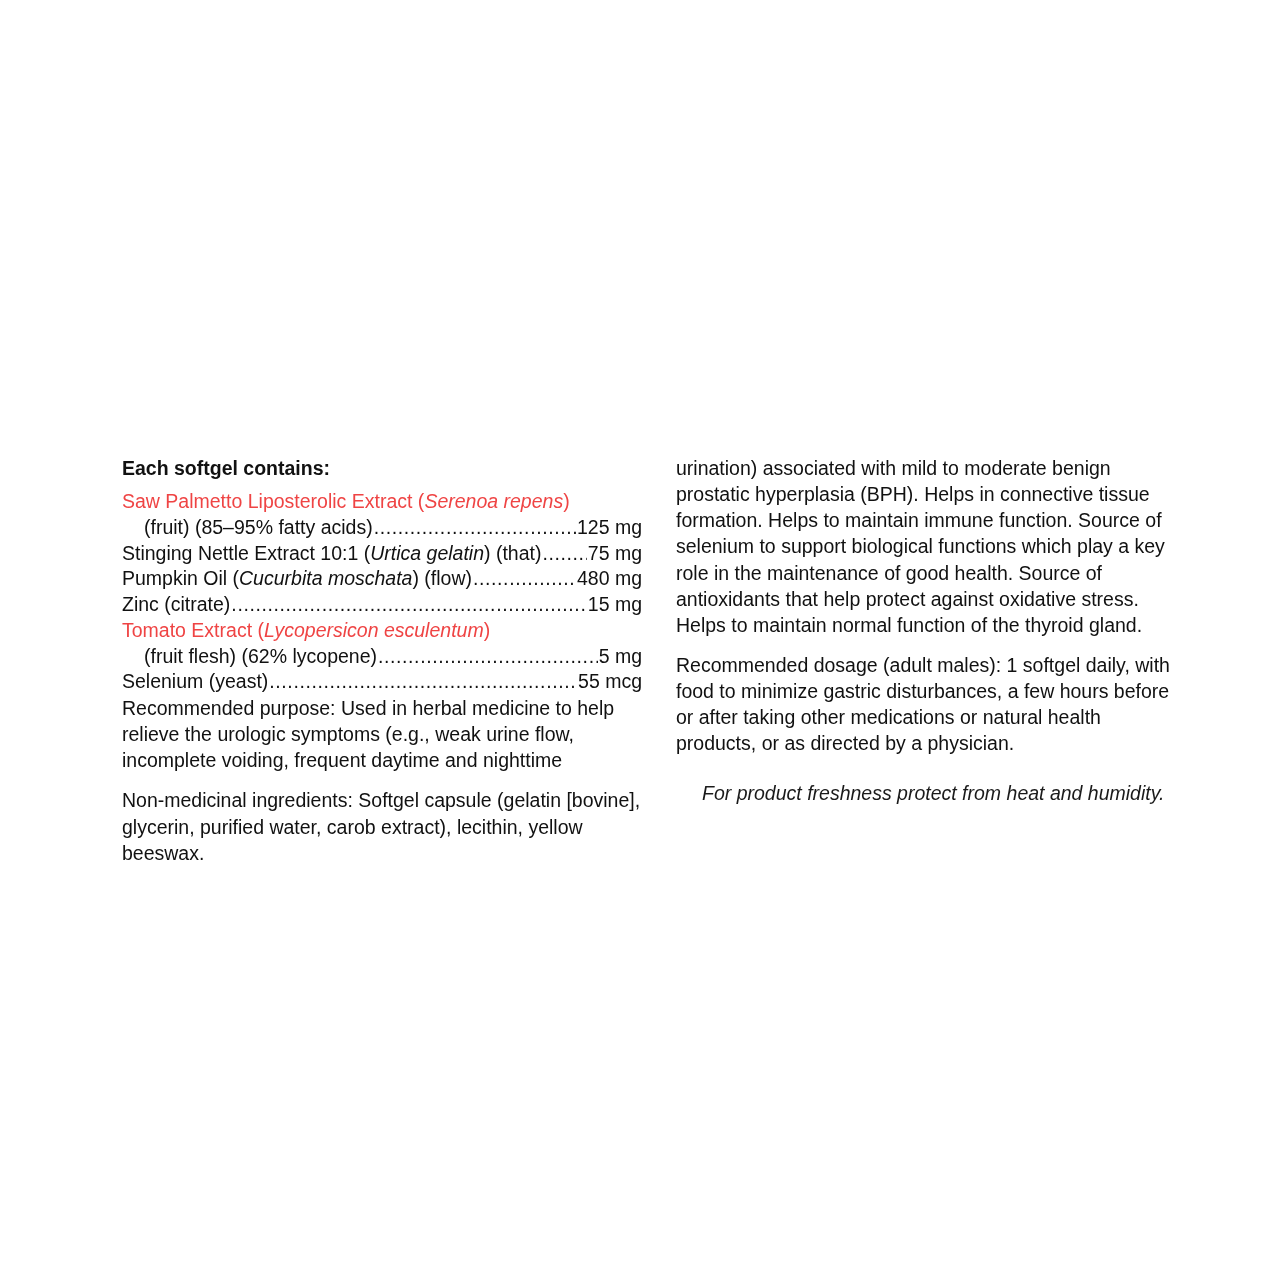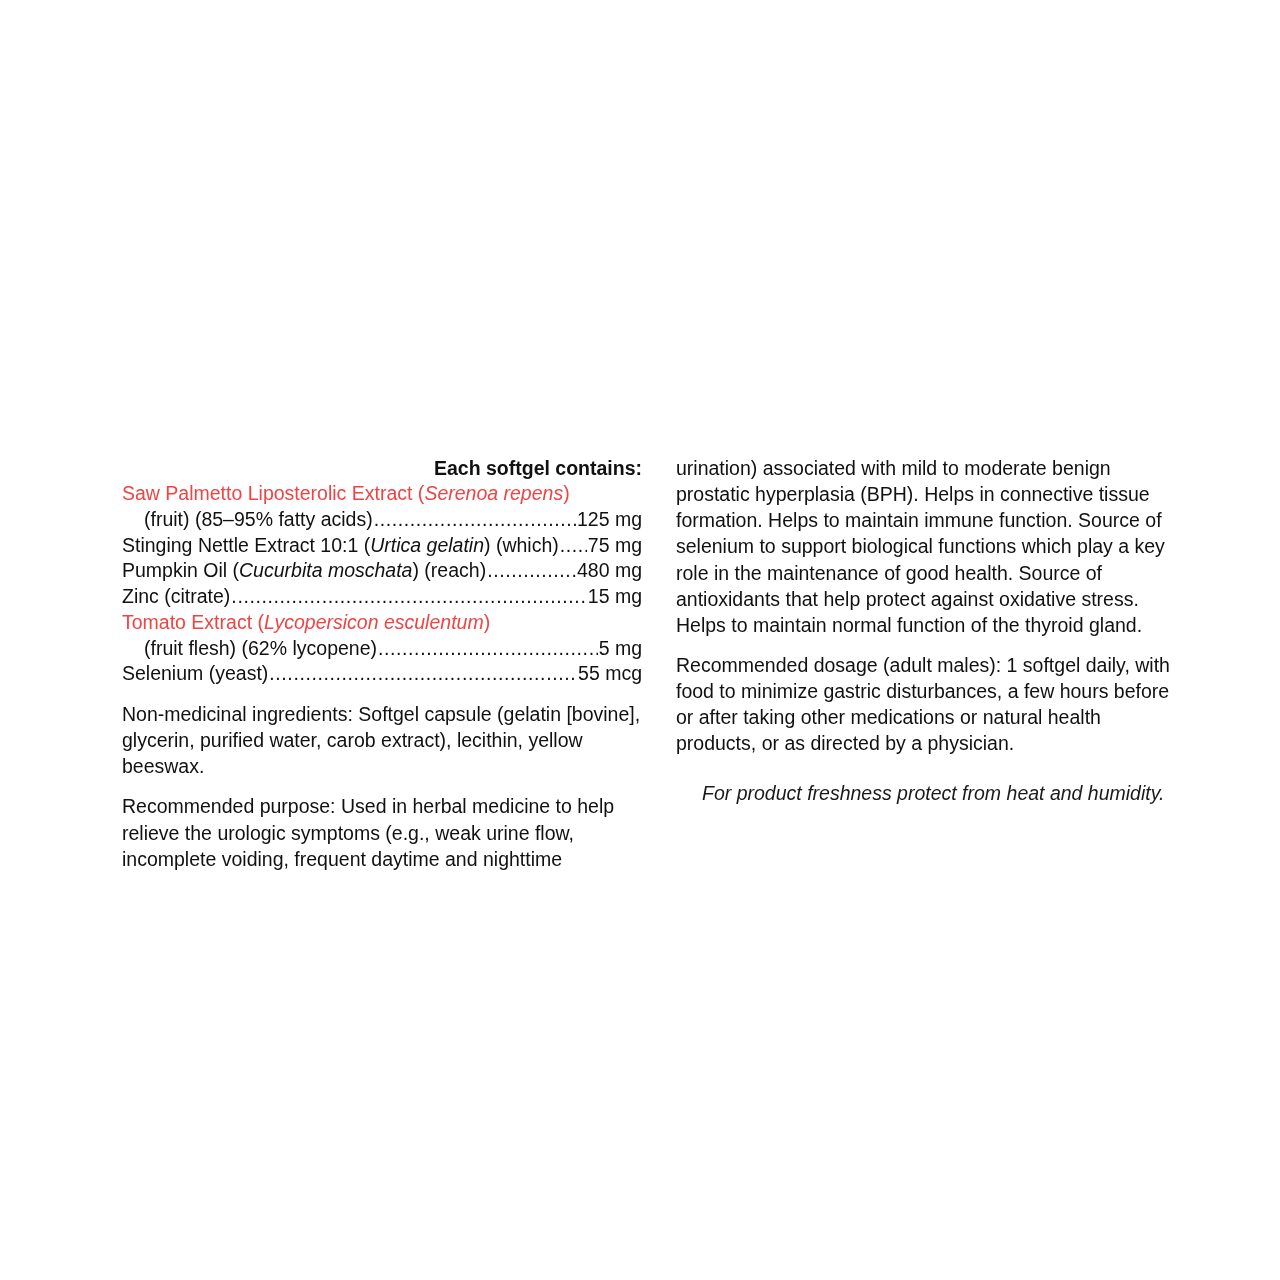--- a/index.html
+++ b/index.html
@@ -34,21 +34,21 @@
   .col-right { width: 510px; }
 
   .blk {
     margin: 0 0 14px 0;
     font-size: 19.5px;
     line-height: 1.34;
     color: #111111;
   }
   .blk:last-child { margin-bottom: 0; }
 
-  .tight { margin-bottom: 0; text-align: right; }
+  .tight { margin-bottom: 8px; }
 
   .hd {
     font-weight: bold;
   }
 
   .ital {
     font-style: italic;
   }
 
   
@@ -115,27 +115,27 @@
       <li>
         <div class="ing-plain"><span>Saw Palmetto Liposterolic Extract (</span><span class="ital">Serenoa repens</span><span>)</span></div>
         <div class="ing-row">
           <span class="ing-name ing-indent">(fruit) (85–95% fatty acids)</span>
           <span class="ing-dots">..........................................................................................</span>
           <span class="ing-amt">125 mg</span>
         </div>
       </li>
 
       <li class="ing-row">
-        <span class="ing-name"><span>Stinging Nettle Extract 10:1 (</span><span class="ital">Urtica gelatin</span><span>) (which)</span></span>
+        <span class="ing-name"><span>Stinging Nettle Extract 10:1 (</span><span class="ital">Urtica gelatin</span><span>) (that)</span></span>
         <span class="ing-dots">..........................................................................................</span>
         <span class="ing-amt">75 mg</span>
       </li>
 
       <li class="ing-row">
-        <span class="ing-name"><span>Pumpkin Oil (</span><span class="ital">Cucurbita moschata</span><span>) (reach)</span></span>
+        <span class="ing-name"><span>Pumpkin Oil (</span><span class="ital">Cucurbita moschata</span><span>) (flow)</span></span>
         <span class="ing-dots">..........................................................................................</span>
         <span class="ing-amt">480 mg</span>
       </li>
 
       <li class="ing-row">
         <span class="ing-name">Zinc (citrate)</span>
         <span class="ing-dots">..........................................................................................</span>
         <span class="ing-amt">15 mg</span>
       </li>
 
@@ -149,23 +149,23 @@
       </li>
 
       <li class="ing-row">
         <span class="ing-name">Selenium (yeast)</span>
         <span class="ing-dots">..........................................................................................</span>
         <span class="ing-amt">55 mcg</span>
       </li>
 
     </ul>
 
+    <p class="blk"><span class="para-head">Recommended purpose:</span><span> Used in herbal medicine to help relieve the urologic symptoms (e.g., weak urine flow, incomplete voiding, frequent daytime and nighttime</span></p>
+
     <p class="blk sp-top"><span class="para-head">Non-medicinal ingredients:</span><span> Softgel capsule (gelatin [bovine], glycerin, purified water, carob extract), lecithin, yellow beeswax.</span></p>
-
-    <p class="blk"><span class="para-head">Recommended purpose:</span><span> Used in herbal medicine to help relieve the urologic symptoms (e.g., weak urine flow, incomplete voiding, frequent daytime and nighttime</span></p>
 
   </div>
 
   <div class="col col-right">
 
     <p class="blk">urination) associated with mild to moderate benign prostatic hyperplasia (BPH). Helps in connective tissue formation. Helps to maintain immune function. Source of selenium to support biological functions which play a key role in the maintenance of good health. Source of antioxidants that help protect against oxidative stress. Helps to maintain normal function of the thyroid gland.</p>
 
     <p class="blk"><span class="para-head">Recommended dosage (adult males):</span><span> 1 softgel daily, with food to minimize gastric disturbances, a few hours before or after taking other medications or natural health products, or as directed by a physician.</span></p>
 
 

